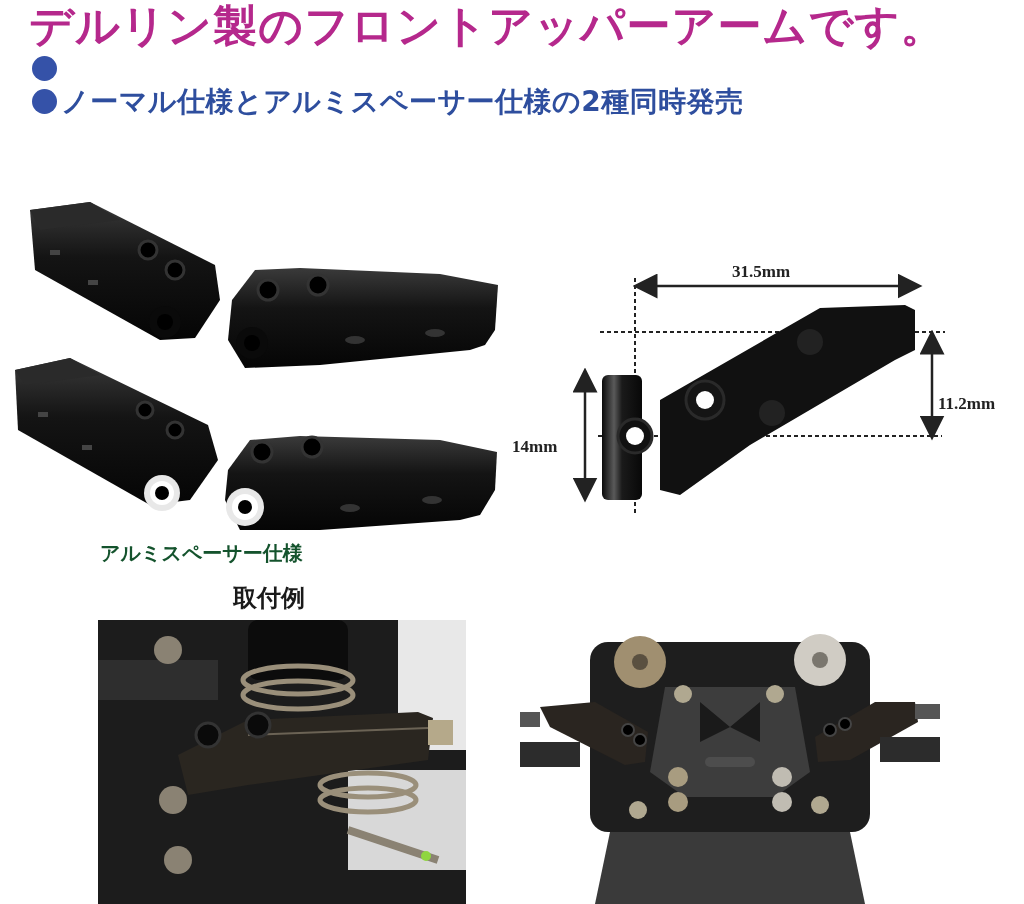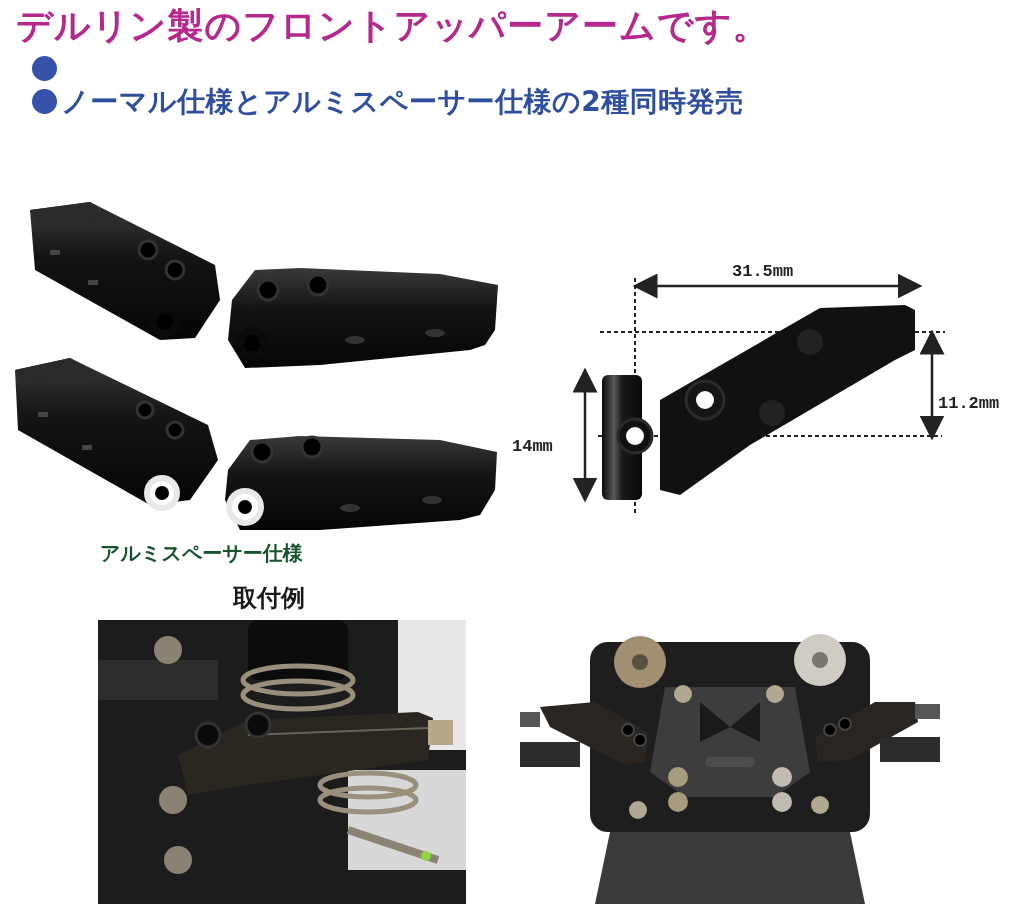--- a/index.html
+++ b/index.html
@@ -1,42 +1,42 @@
 <!DOCTYPE html>
 <html><head>
 <meta charset="utf-8">
 <style>
   * { box-sizing: border-box; margin: 0; padding: 0; }
   html, body { width: 1024px; height: 904px; background: #ffffff; overflow: hidden; }
   body { position: relative; font-family: "DejaVu Sans", sans-serif; }
 
   .headline {
-    position: absolute; left: 16px; top: 2px;
-    font-size: 36px; font-weight: bold; letter-spacing: 1px;
+    position: absolute; left: 29px; top: 2px;
+    font-size: 44px; font-weight: bold; letter-spacing: 1px;
     color: #b5288c; white-space: nowrap; line-height: 48px;
   }
   .features { position: absolute; left: 32px; top: 52px; }
   .feature {
     display: flex; align-items: center;
     font-size: 28px; font-weight: bold; color: #2e4e9e;
     line-height: 33px; height: 33px; white-space: nowrap; letter-spacing: 0.5px;
   }
   .bullet {
     display: inline-block; width: 25px; height: 25px; border-radius: 50%;
     background: #3552a8; margin-right: 4px; flex: none;
   }
 
   .parts { position: absolute; left: 0; top: 190px; width: 520px; height: 345px; }
   .parts svg { width: 100%; height: 100%; }
 
   .diagram { position: absolute; left: 500px; top: 250px; width: 524px; height: 280px; }
   .diagram svg { width: 100%; height: 100%; }
   .dim-label {
     position: absolute; font-size: 17px; font-weight: bold; color: #222;
-    font-family: Liberation Mono, monospace; white-space: nowrap;
+    font-family: Liberation Serif, serif; white-space: nowrap;
   }
 
   .caption-alum {
     position: absolute; left: 100px; top: 540px;
     font-size: 20px; font-weight: bold; color: #14532d; white-space: nowrap;
   }
   .caption-example {
     position: absolute; left: 233px; top: 582px;
     font-size: 24px; font-weight: bold; color: #1a1a1a; white-space: nowrap;
   }

